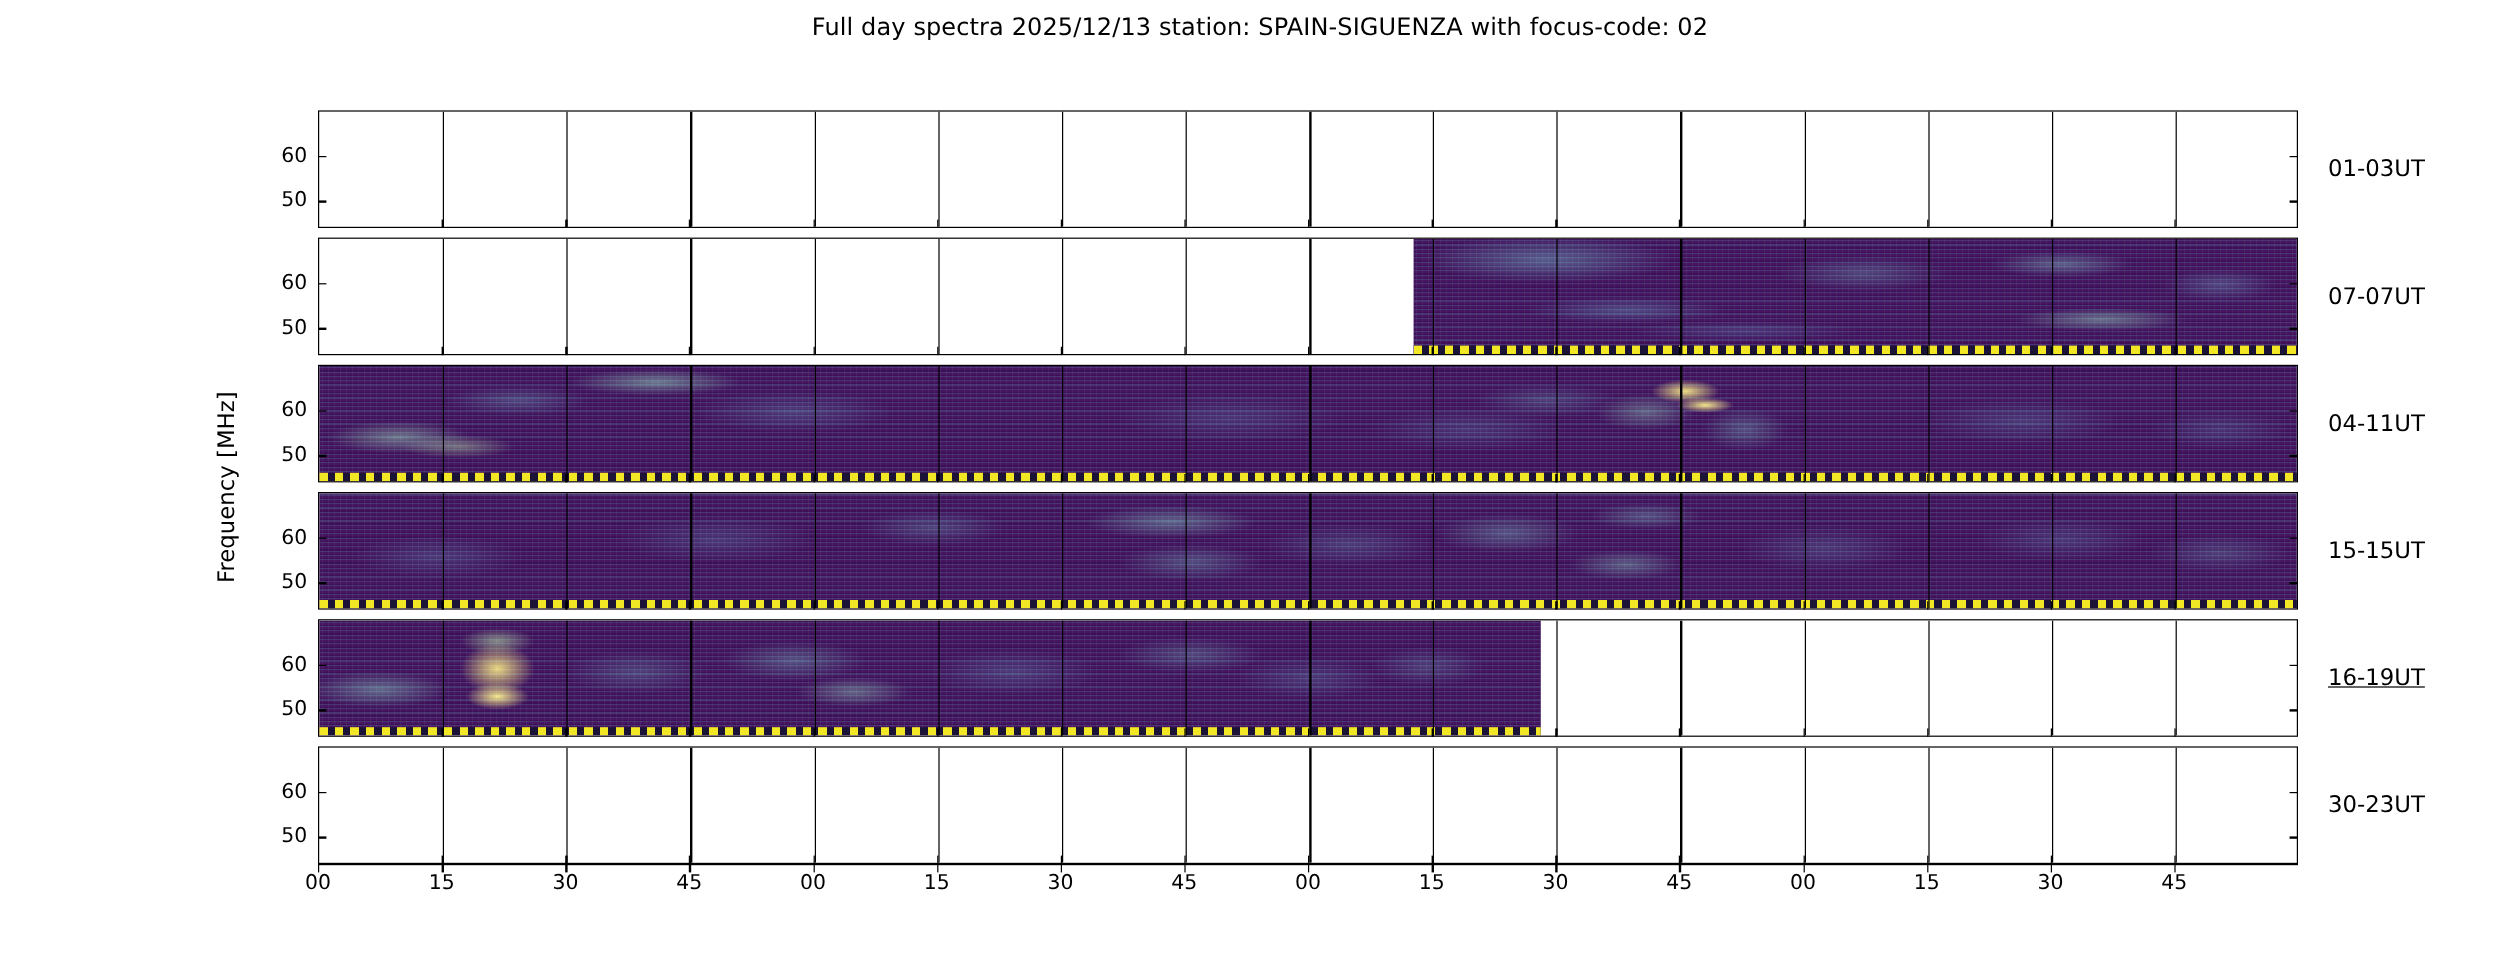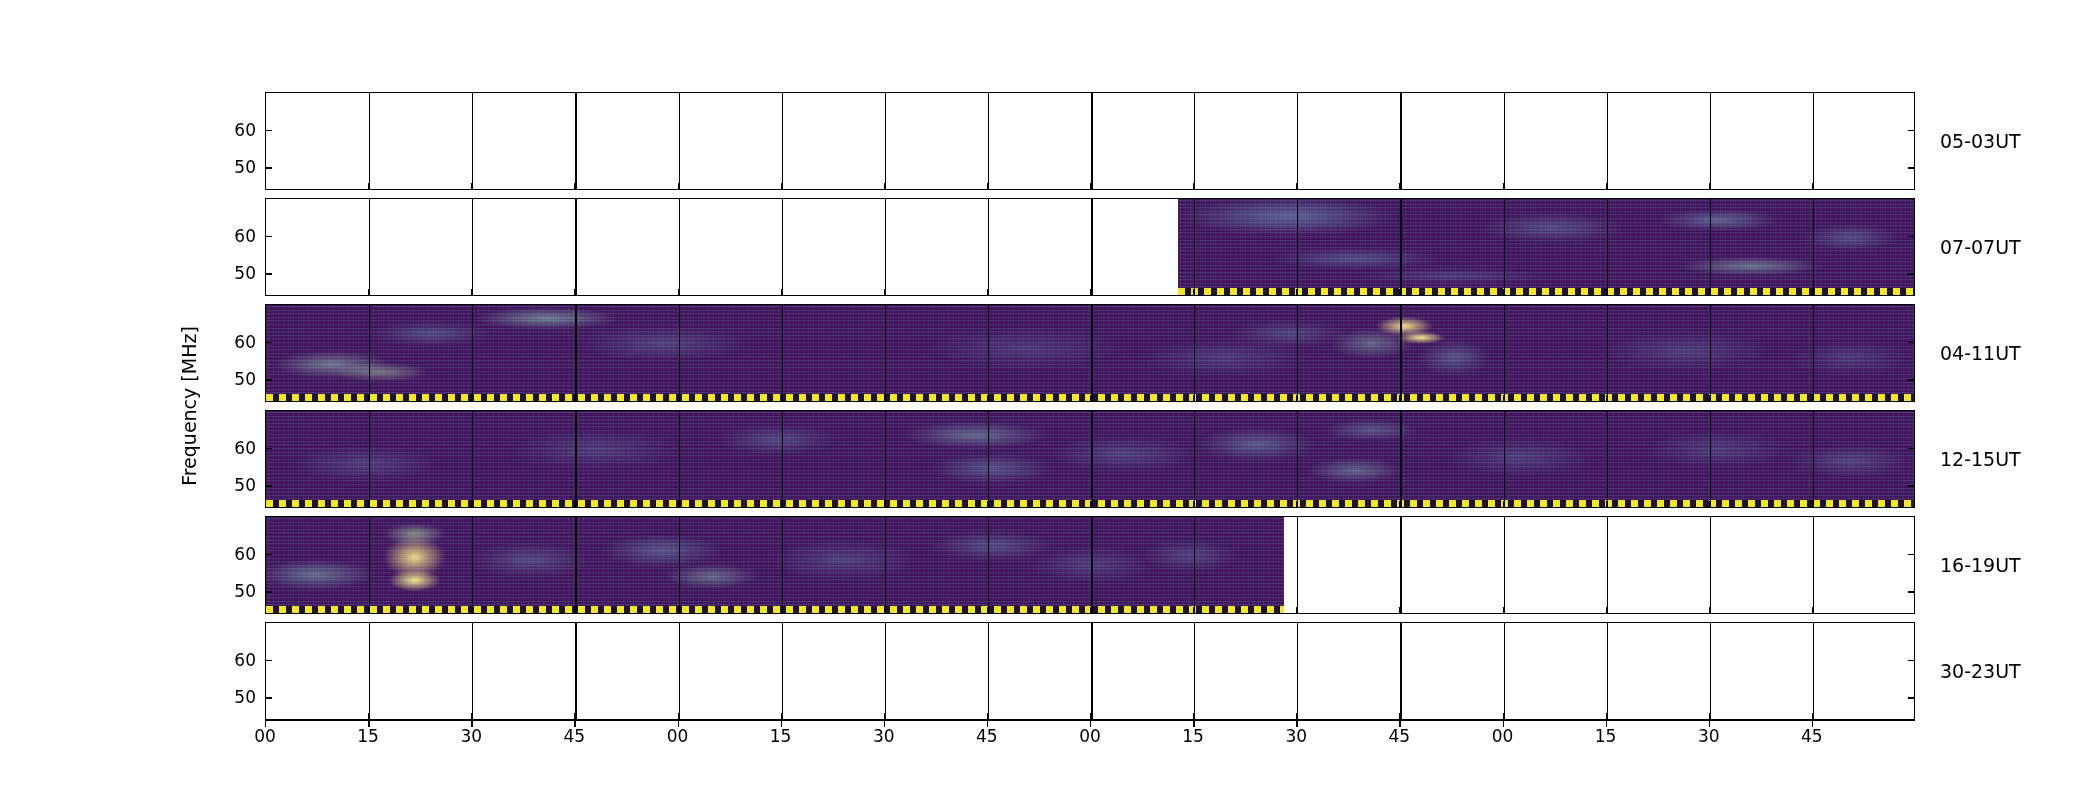--- a/index.html
+++ b/index.html
@@ -106,20 +106,21 @@
       #f2e725 0px,#f2e725 7px,
       #1c1436 7px,#1c1436 13px
     );
   }
 </style>
 </head>
 <body>
 
 <div id="figure">
 
+  <div id="title">Full day spectra 2025/12/13 station: SPAIN-SIGUENZA with focus-code: 02</div>
 
   <div id="ylabel">
     <span>Frequency [MHz]</span>
   </div>
 
   <div id="axes-stack">
       <div class="row" style="top: 0px;">
         <div class="row-frame">
           <div class="vgrid" style="left: 103.125px;"></div>
           <div class="vgrid" style="left: 206.25px;"></div>
@@ -398,25 +399,25 @@
       <div class="xlab" style="left: 825px;">00</div>
       <div class="xlab" style="left: 928.125px;">15</div>
       <div class="xlab" style="left: 1031.25px;">30</div>
       <div class="xlab" style="left: 1134.38px;">45</div>
       <div class="xlab" style="left: 1237.5px;">00</div>
       <div class="xlab" style="left: 1340.62px;">15</div>
       <div class="xlab" style="left: 1443.75px;">30</div>
       <div class="xlab" style="left: 1546.88px;">45</div>
     </div>
 
-<div class="rowlabel" style="top: 141px;">05-03UT</div>
+<div class="rowlabel" style="top: 141px;">01-03UT</div>
     <div class="rowlabel" style="top: 247px;">07-07UT</div>
     <div class="rowlabel" style="top: 353px;">04-11UT</div>
-    <div class="rowlabel" style="top: 459px;">12-15UT</div>
-    <div class="rowlabel" style="top: 565px;">16-19UT</div>
+    <div class="rowlabel" style="top: 459px;">15-15UT</div>
+    <div class="rowlabel" style="top: 565px; text-decoration: underline;">16-19UT</div>
     <div class="rowlabel" style="top: 671px;">30-23UT</div>
     <div class="xtick-out" style="left: 265px;"></div>
     <div class="xtick-out" style="left: 368.125px;"></div>
     <div class="xtick-out" style="left: 471.25px;"></div>
     <div class="xtick-out" style="left: 574.375px;"></div>
     <div class="xtick-out" style="left: 677.5px;"></div>
     <div class="xtick-out" style="left: 780.625px;"></div>
     <div class="xtick-out" style="left: 883.75px;"></div>
     <div class="xtick-out" style="left: 986.875px;"></div>
     <div class="xtick-out" style="left: 1090px;"></div>

